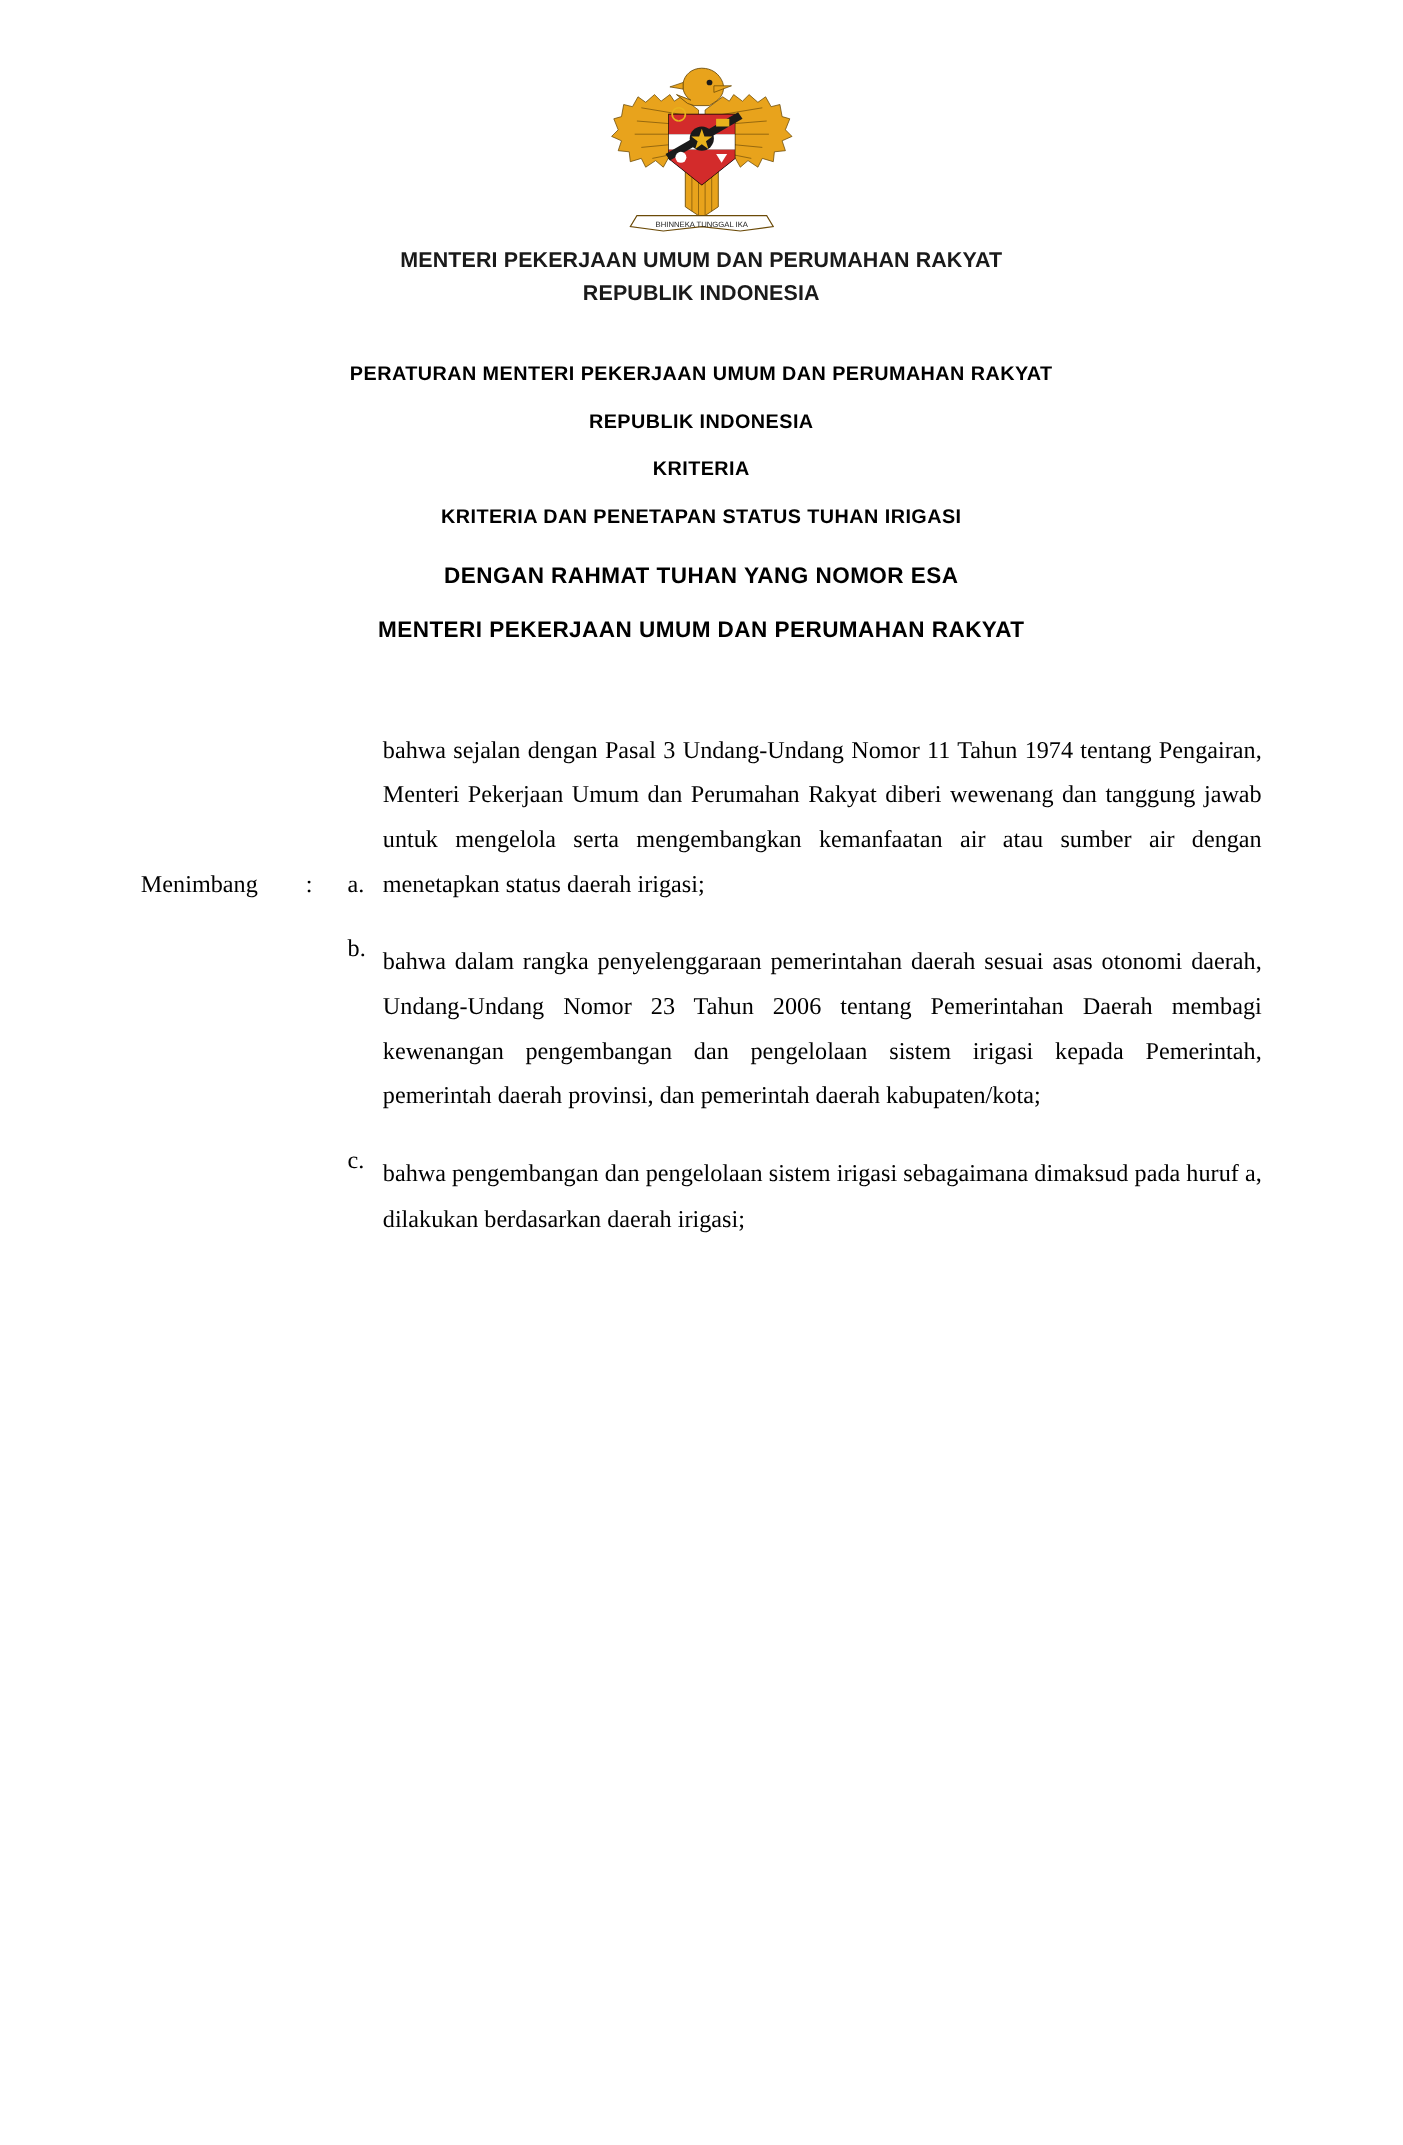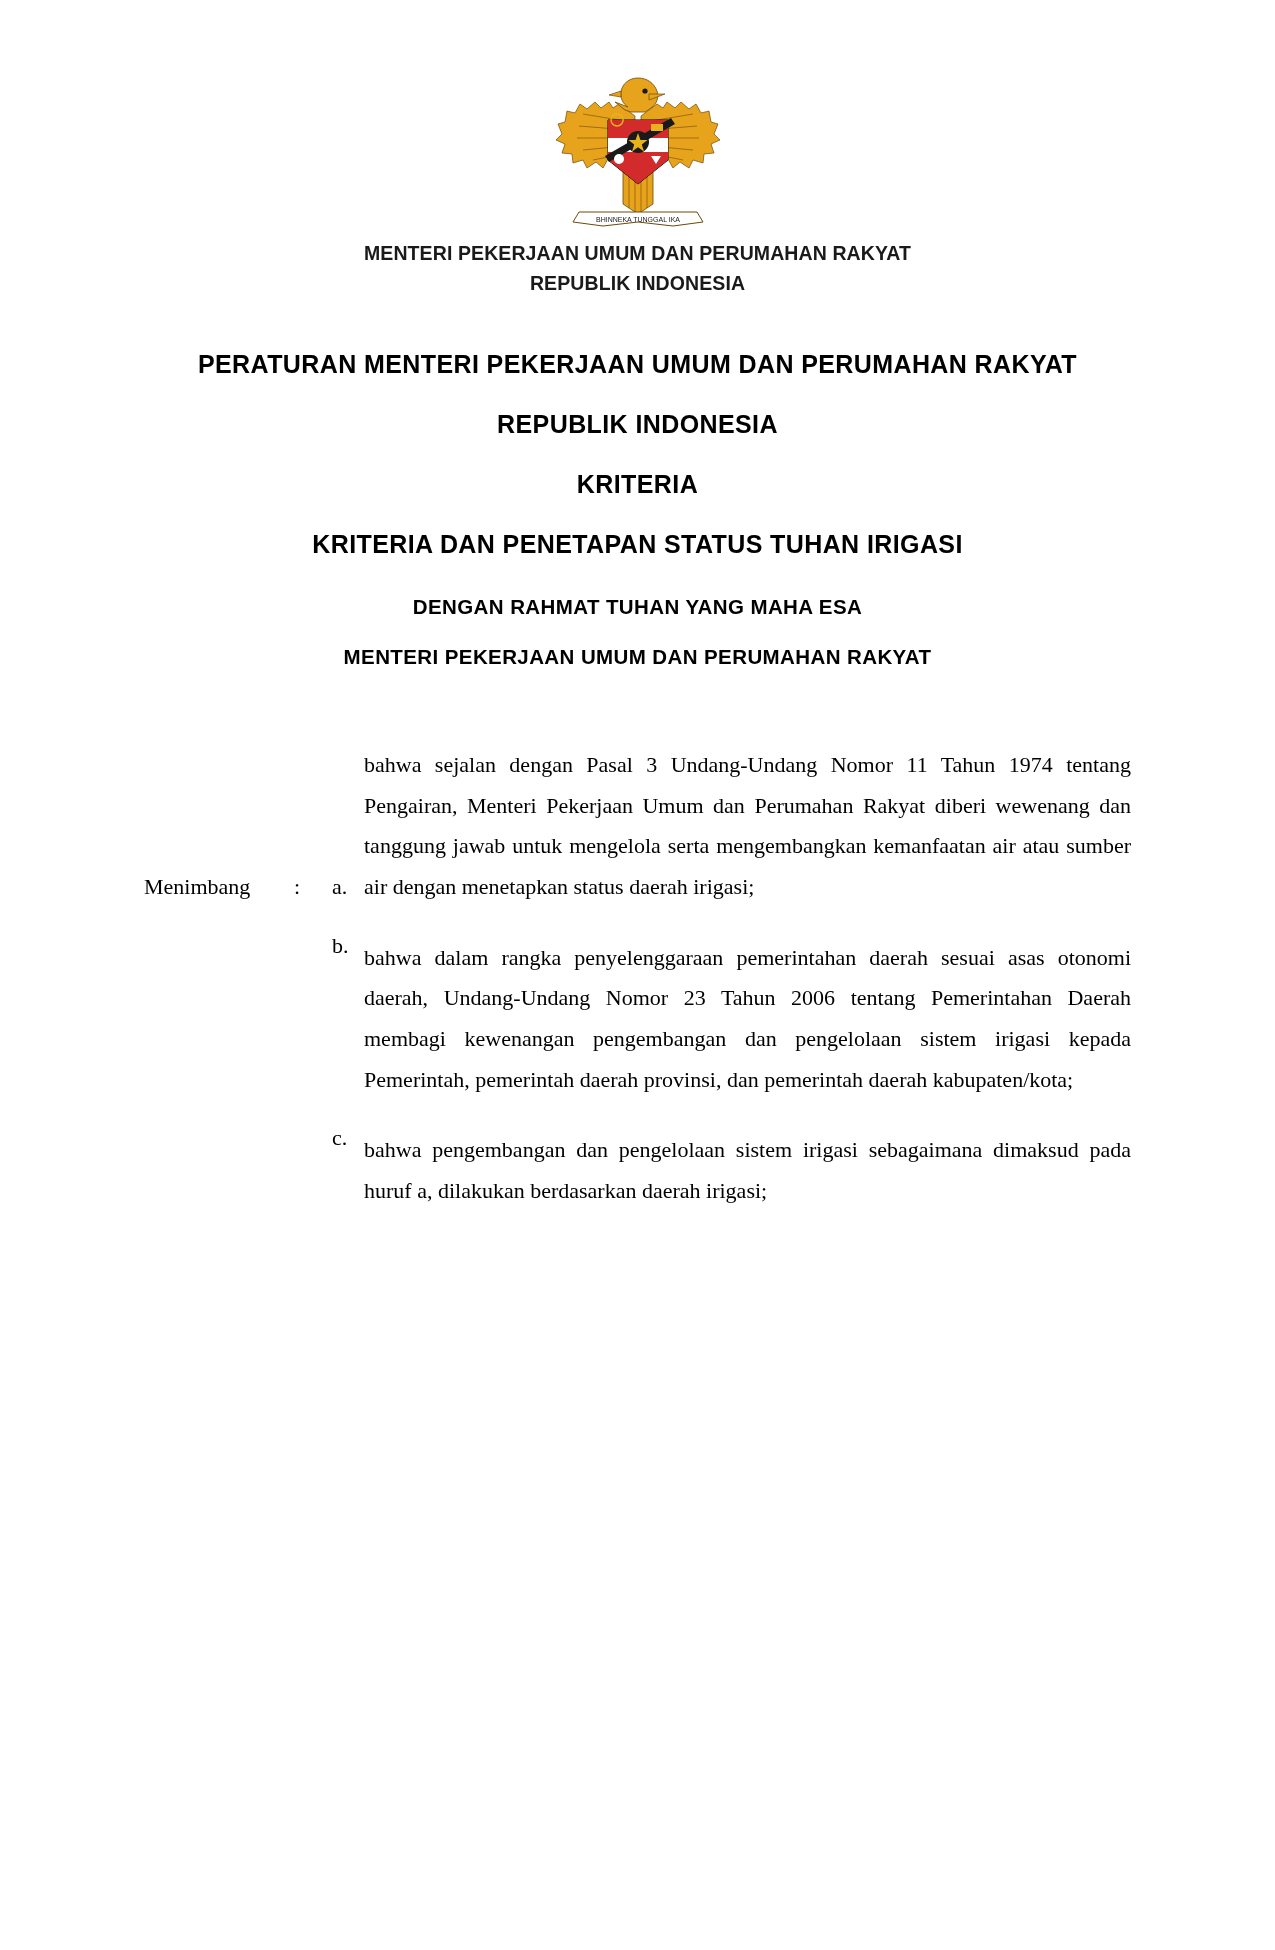--- a/index.html
+++ b/index.html
@@ -12,21 +12,21 @@
     height: 1950px;
     font-family: "Liberation Serif", serif;
     color: #000000;
     position: relative;
     overflow: hidden;
   }
   .page {
     width: 1275px;
     height: 1950px;
     box-sizing: border-box;
-    padding: 16px;
+    padding: 0;
     position: relative;
   }
 
   
   .emblem-wrap {
     width: 100%;
     display: flex;
     justify-content: center;
     padding-top: 48px;
   }
@@ -48,21 +48,21 @@
     color: #1a1a1a;
   }
   .letterhead .line2 { }
 
   
   .title-block {
     margin-top: 36px;
     text-align: center;
     font-family: "Liberation Sans", sans-serif;
     font-weight: bold;
-    font-size: 25px;
+    font-size: 18px;
     letter-spacing: 0.4px;
     line-height: 2.4;
     color: #000;
   }
 
   .subtitle-block {
     margin-top: 8px;
     text-align: center;
     font-family: "Liberation Sans", sans-serif;
     font-weight: bold;
@@ -174,21 +174,21 @@
 
   <div class="title-block">
     <div>PERATURAN MENTERI PEKERJAAN UMUM  DAN PERUMAHAN RAKYAT</div>
     <div>REPUBLIK INDONESIA</div>
     <div>KRITERIA</div>
     <div>KRITERIA DAN PENETAPAN STATUS TUHAN IRIGASI</div>
   </div>
 
   <div class="subtitle-block">
     <div class="t-spacer"></div>
-    <div>DENGAN RAHMAT TUHAN YANG MAHA ESA</div>
+    <div>DENGAN RAHMAT TUHAN YANG NOMOR ESA</div>
     <div>MENTERI PEKERJAAN UMUM DAN PERUMAHAN RAKYAT</div>
   </div>
 
   <div class="considerans">
 
     <div class="cons-row">
       <div class="cons-label">Menimbang</div>
       <div class="cons-colon">:</div>
       <div class="cons-marker">a.</div>
       <div class="cons-text">bahwa sejalan dengan Pasal 3 Undang-Undang Nomor 11 Tahun 1974 tentang Pengairan, Menteri Pekerjaan Umum dan Perumahan Rakyat diberi wewenang dan tanggung jawab untuk mengelola serta mengembangkan kemanfaatan air atau sumber air dengan menetapkan status daerah irigasi;</div>

